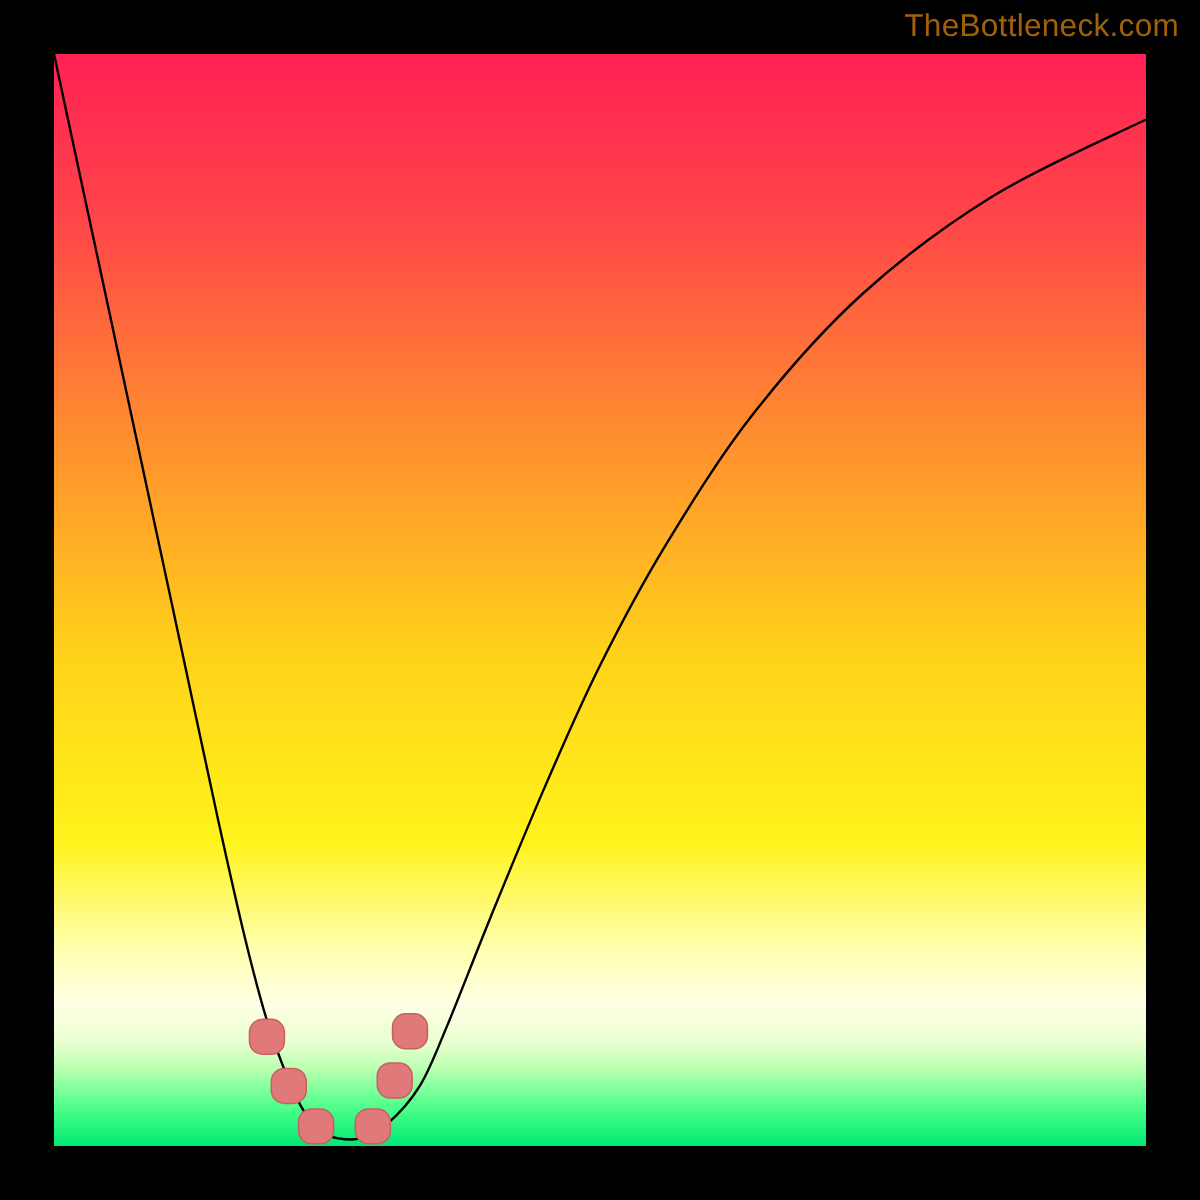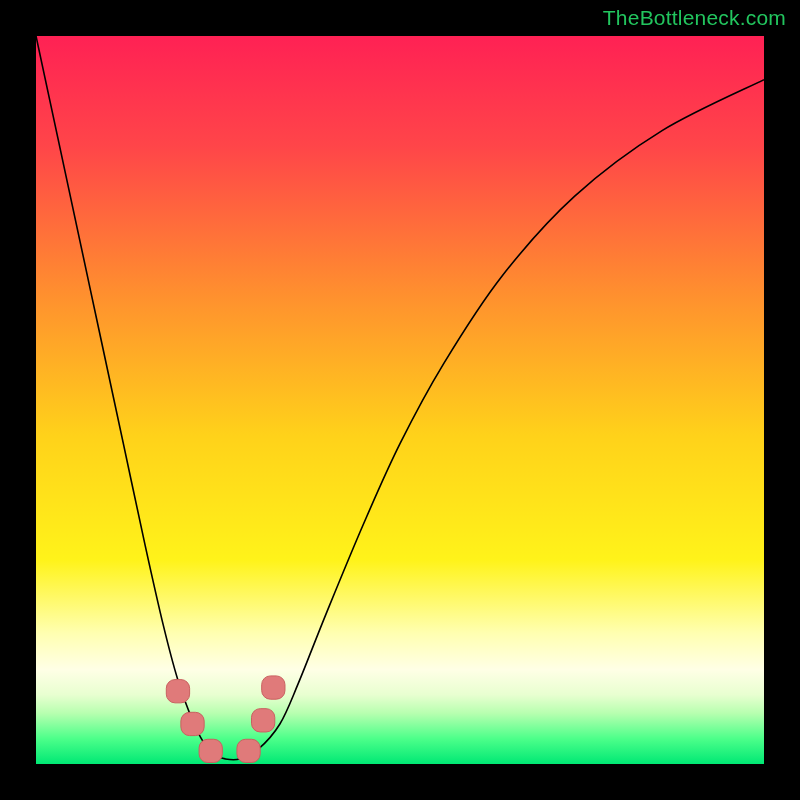--- a/index.html
+++ b/index.html
@@ -38,21 +38,21 @@
     position: absolute;
     left: 0;
     top: 0;
     width: 728px;
     height: 728px;
   }
   .watermark {
     position: absolute;
     top: 6px;
     right: 14px;
-    color: #22c55e;
+    color: #a16207;
     font-size: 21px;
     font-weight: 500;
     letter-spacing: 0.2px;
     user-select: none;
   }
 </style>
 </head>
 <body>
 
 <div class="frame">

